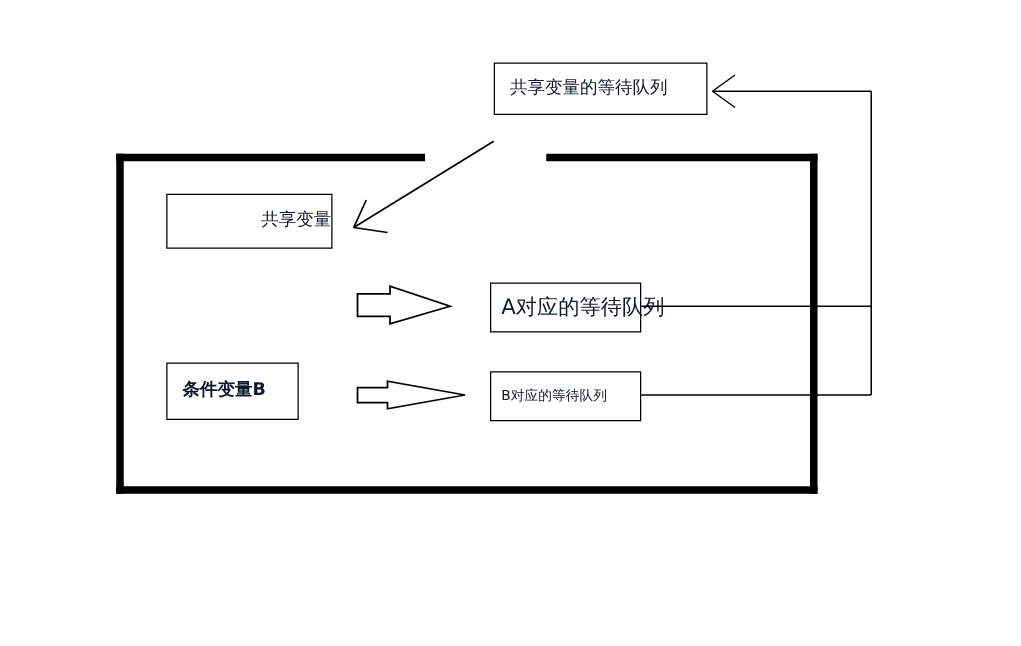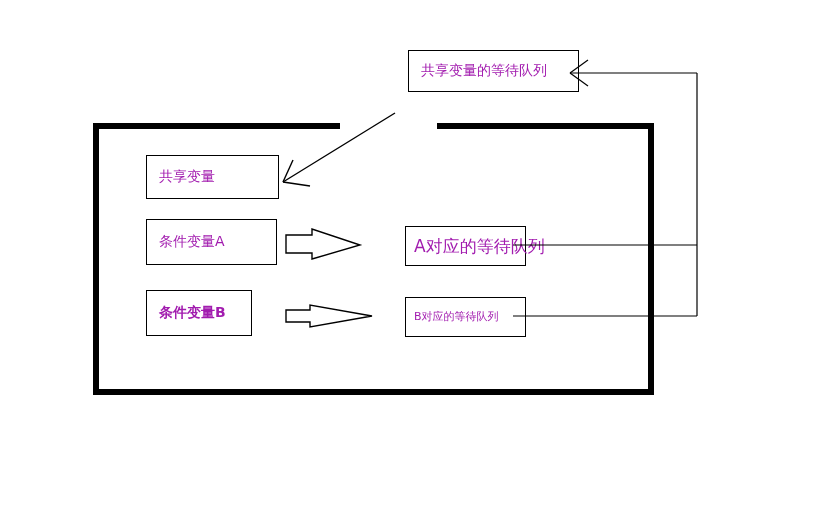--- a/index.html
+++ b/index.html
@@ -17,25 +17,24 @@
     background: #ffffff;
     overflow: hidden;
   }
   .box {
     position: absolute;
     box-sizing: border-box;
     border: 1px solid #000000;
     background: #ffffff;
     display: flex;
     align-items: center;
-    color: #a21caf;
+    color: #0f172a;
     font-size: 14px;
     line-height: 1.1;
     white-space: nowrap;
-    margin-left: 13px;
   }
   .box > .box-label {
     padding-left: 12px;
   }
   #monitor-container {
     position: absolute;
     left: 93px;
     top: 123px;
     width: 561px;
     height: 272px;
@@ -93,27 +92,24 @@
     <div class="thick-edge" id="monitor-top-right-edge"></div>
     <div class="thick-edge" id="monitor-left-edge"></div>
     <div class="thick-edge" id="monitor-right-edge"></div>
     <div class="thick-edge" id="monitor-bottom-edge"></div>
   </div>
 
   <div class="box" style="left:395px; top:50px; width:171px; height:42px;">
     <span class="box-label">共享变量的等待队列</span>
   </div>
 
-  <div class="box" style="left:133px; top:155px; width:133px; height:44px;">
+  <div class="box" style="left:133px; top:155px; width:133px; height:44px;justify-content:flex-end;">
     <span class="box-label">共享变量</span>
   </div>
 
-  <div class="box" style="left:133px; top:219px; width:131px; height:46px;">
-    <span class="box-label">条件变量A</span>
-  </div>
 
   <div class="box" style="left:133px; top:290px; width:106px; height:46px;font-weight:bold;">
     <span class="box-label">条件变量B</span>
   </div>
 
   <div class="box" style="left:392px; top:226px; width:121px; height:40px; font-size:17px;">
     <span class="box-label" style="padding-left:8px;">A对应的等待队列</span>
   </div>
 
   <div class="box" style="left:392px; top:297px; width:121px; height:40px; font-size:11px;">

